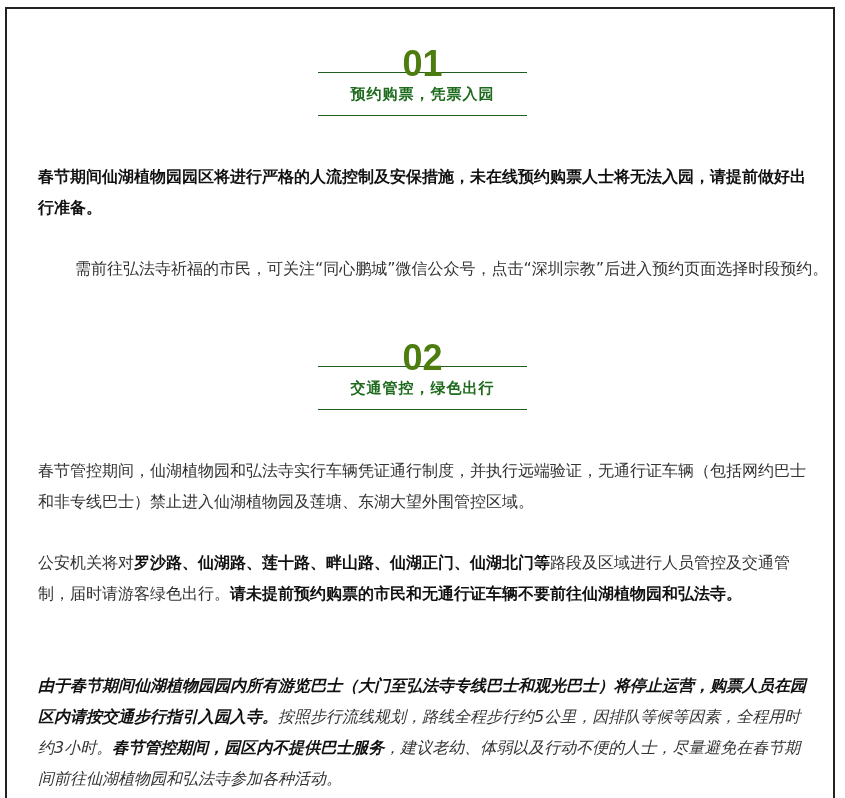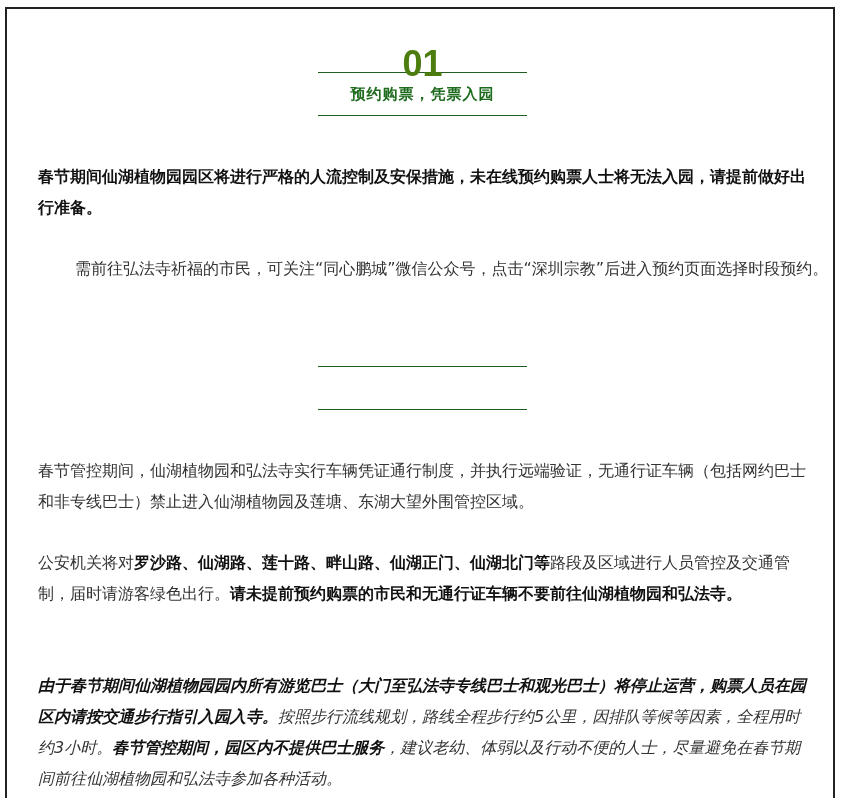--- a/index.html
+++ b/index.html
@@ -43,20 +43,22 @@
 
 <p class="para" style="top:161px;">
   <b>春节期间仙湖植物园园区将进行严格的人流控制及安保措施，未在线预约购票人士将无法入园，请提前做好出行准备。</b>
 </p>
 
 <p class="para" style="top:253px;margin-left:37px;">
   <span>需前往弘法寺祈福的市民，可关注“同心鹏城”微信公众号，点击“深圳宗教”后进入预约页面选择时段预约。</span>
 </p>
 
 <div class="section-heading" style="top:366px;">
+  <span class="section-num">02</span>
+  <span class="section-title">交通管控，绿色出行</span>
 </div>
 
 <p class="para" style="top:455px;">
   <span>春节管控期间，仙湖植物园和弘法寺实行车辆凭证通行制度，并执行远端验证，无通行证车辆（包括网约巴士和非专线巴士）禁止进入仙湖植物园及莲塘、东湖大望外围管控区域。</span>
 </p>
 
 <p class="para" style="top:547px;">
   <span>公安机关将对</span><b>罗沙路、仙湖路、莲十路、畔山路、仙湖正门、仙湖北门等</b><span>路段及区域进行人员管控及交通管制，届时请游客绿色出行。</span><b>请未提前预约购票的市民和无通行证车辆不要前往仙湖植物园和弘法寺。</b>
 </p>
 

